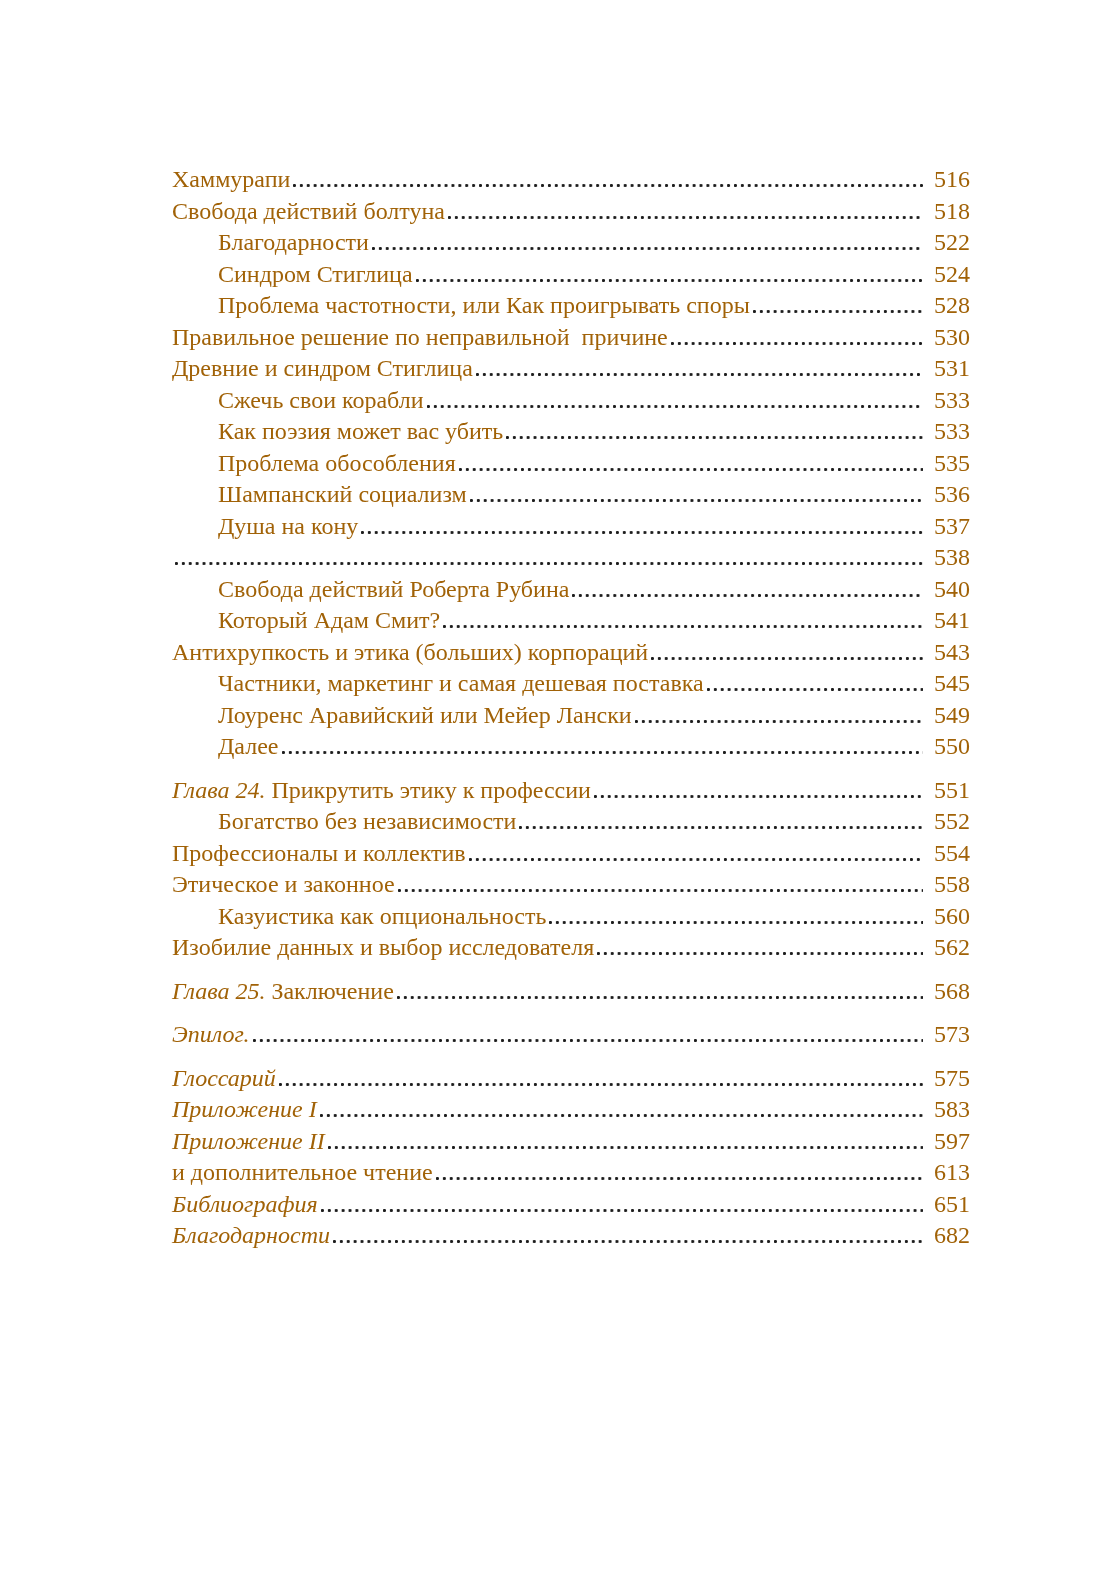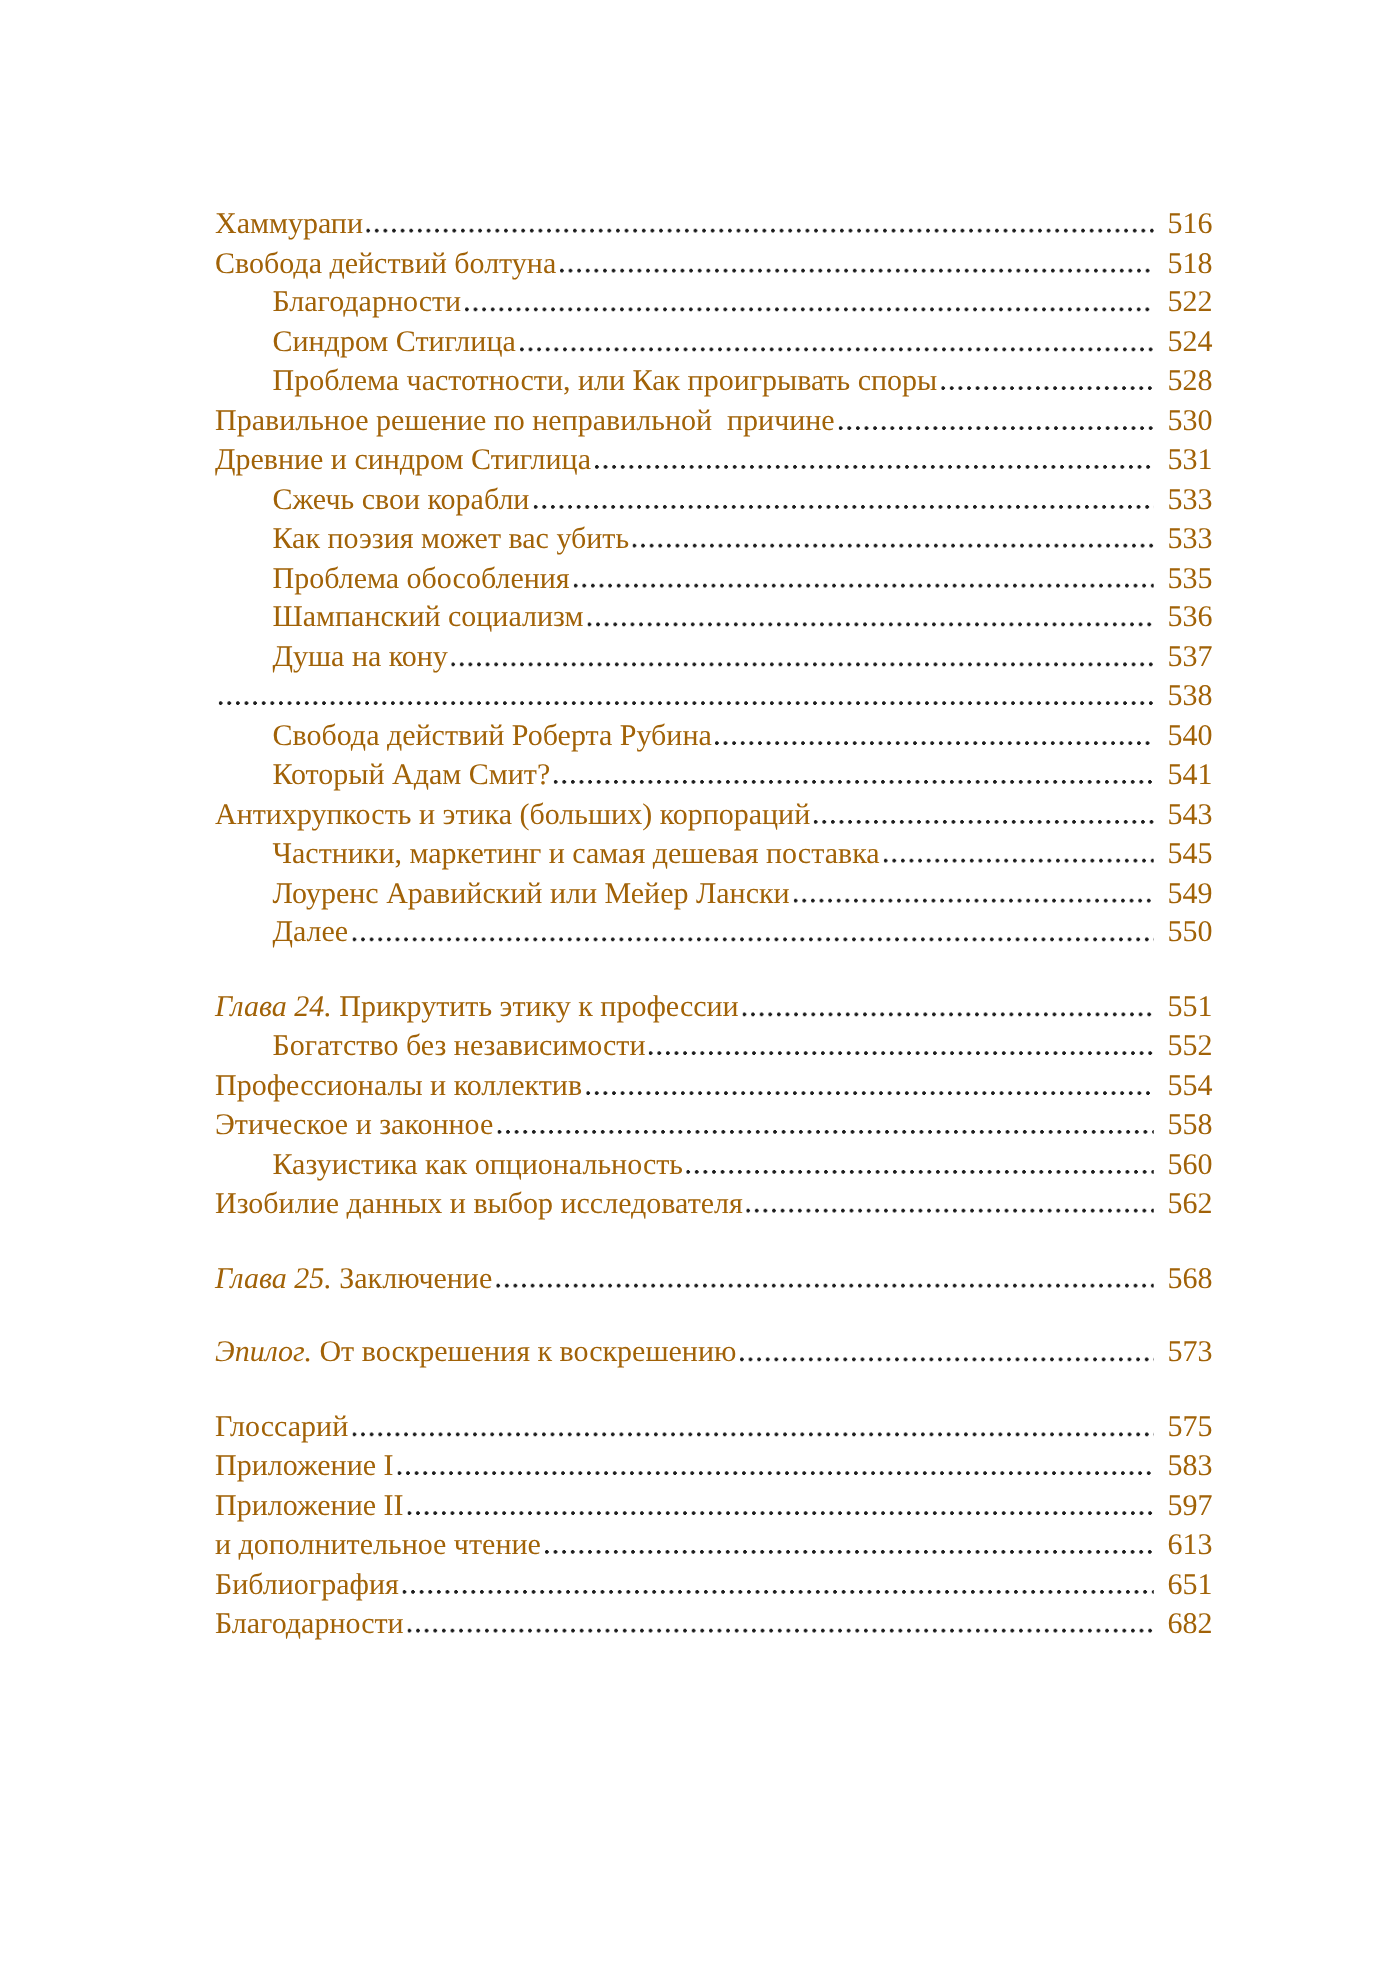--- a/index.html
+++ b/index.html
@@ -18,31 +18,31 @@
     width: 798px;
     color: #a16207;
     font-size: 24px;
     line-height: 31.5px;
   }
   .row {
     display: flex;
     align-items: baseline;
   }
   .row.l2 { padding-left: 46px; }
-  .row.gap { margin-top: 28px; }
+  .row.gap { margin-top: 12px; }
   .prefix {
     font-style: italic;
     white-space: pre-wrap;
     flex: 0 0 auto;
   }
   .label {
     white-space: pre-wrap;
     flex: 0 1 auto;
   }
-  .label.it { }
+  .label.it { font-style: italic; }
   .leader {
     flex: 1 1 12px;
     min-width: 12px;
     height: 2.9px;
     margin: 0 3px 0 3px;
     background-image: radial-gradient(circle at 1.45px 1.45px, #1d1d1d 1.3px, rgba(0,0,0,0) 1.6px);
     background-size: 6.9px 2.9px;
     background-repeat: repeat-x;
     background-position: left bottom;
   }
@@ -183,21 +183,20 @@
         <span class="pnum">562</span>
       </div>
       <div class="row gap">
         <span class="prefix">Глава 25.</span>
         <span class="label"> Заключение</span>
         <span class="leader"></span>
         <span class="pnum">568</span>
       </div>
       <div class="row gap">
         <span class="prefix">Эпилог.</span>
-        <span class="label"> От воскрешения к воскрешению</span>
         <span class="leader"></span>
         <span class="pnum">573</span>
       </div>
       <div class="row gap">
         <span class="label it">Глоссарий</span>
         <span class="leader"></span>
         <span class="pnum">575</span>
       </div>
       <div class="row">
         <span class="label it">Приложение I</span>

